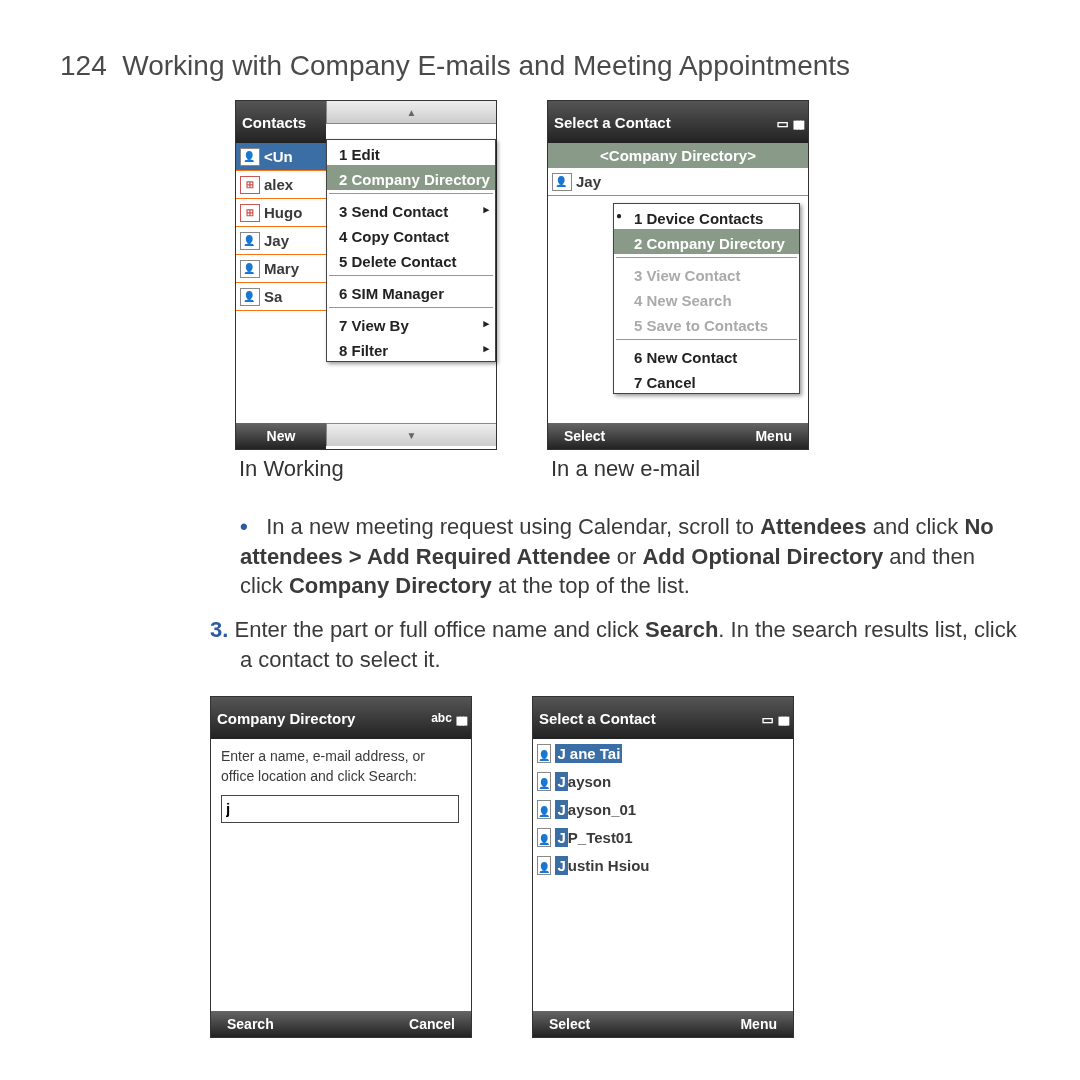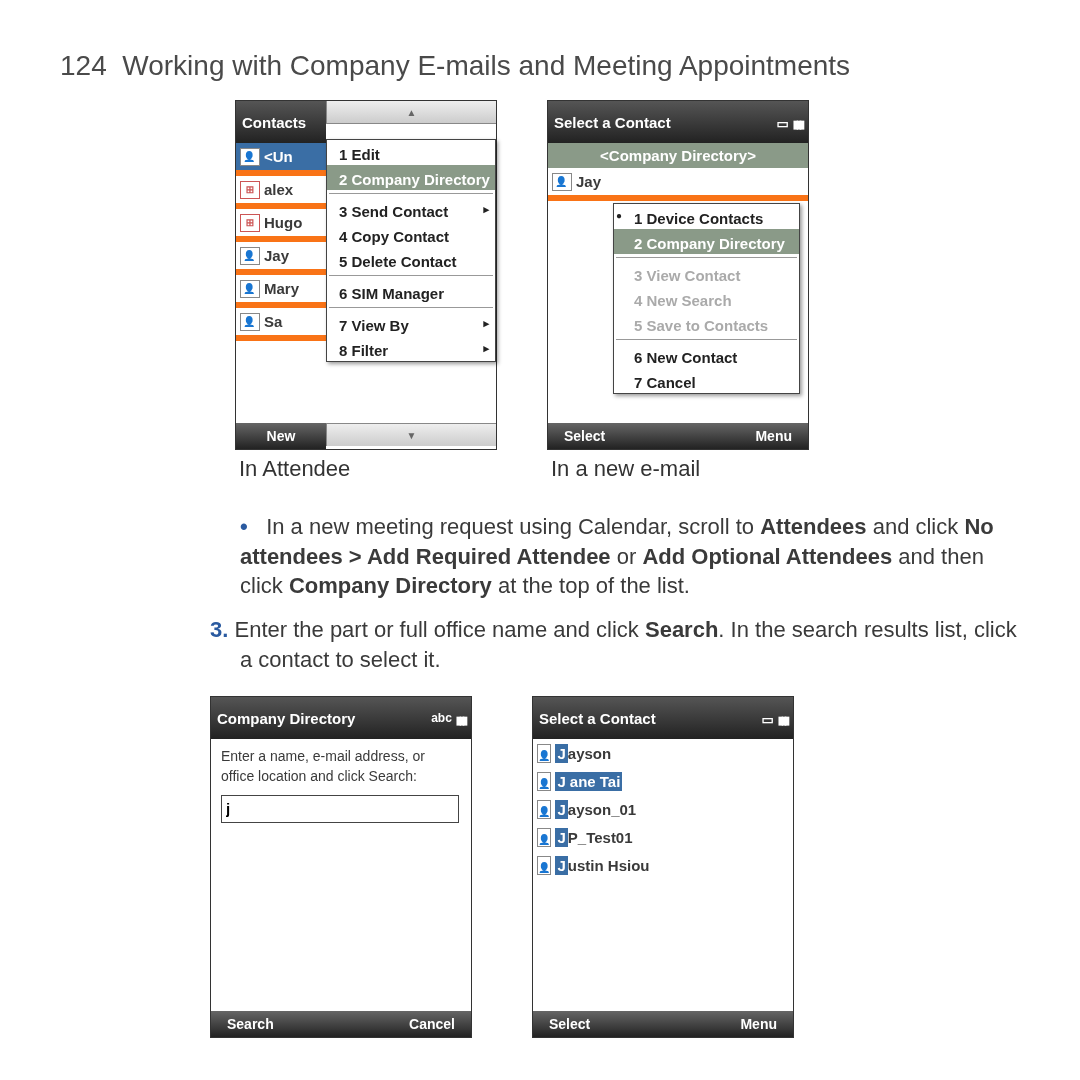--- a/index.html
+++ b/index.html
@@ -61,21 +61,21 @@
   .phone-body {
     position: relative;
     background: #fff;
   }
   .contact-row {
     display: flex;
     align-items: center;
     height: 27px;
     padding: 0 4px;
     gap: 4px;
-    border-bottom: 6px solid #f97316;
+    border-bottom: 1px solid #f97316;
   }
   .contact-row.sel {
     background: #3a6ea5;
     color: #fff;
   }
   .contact-row .picon {
     width: 18px; height: 16px;
     display: inline-flex; align-items:center; justify-content:center;
   }
   .picon-a { background:#fff; border:1px solid #888; }
@@ -268,21 +268,21 @@
           <div style="flex:0 0 90px;">
             <div class="phone-softkeys" style="justify-content:center;">
               <span>New</span>
             </div>
           </div>
           <div style="flex:1;">
             <div class="uparrow-bar" style="border-top:1px solid #888;border-bottom:0;"><span class="dn-arrow"></span></div>
           </div>
         </div>
       </div>
-      <div class="caption">In Attendee</div>
+      <div class="caption">In Working</div>
     </div>
 
     <div>
       <div class="phone phone-top">
         <div class="phone-titlebar">
           <span class="title">Select a Contact</span>
           <span class="status-icons">
             <span class="batt-icon"></span>
             <span class="signal-icon"></span>
           </span>
@@ -309,21 +309,21 @@
           <span>Select</span>
           <span>Menu</span>
         </div>
       </div>
       <div class="caption">In a new e-mail</div>
     </div>
   </div>
 
   <div class="bullet-block">
     <span class="dot">•</span><span class="txt">
-      <span>In a new meeting request using Calendar, scroll to </span><b>Attendees</b><span> and click </span><b>No attendees &gt; Add Required Attendee</b><span> or </span><b>Add Optional Attendees</b><span> and then click </span><b>Company Directory</b><span> at the top of the list.</span>
+      <span>In a new meeting request using Calendar, scroll to </span><b>Attendees</b><span> and click </span><b>No attendees &gt; Add Required Attendee</b><span> or </span><b>Add Optional Directory</b><span> and then click </span><b>Company Directory</b><span> at the top of the list.</span>
     </span>
   </div>
 
   <div class="numitem">
     <span class="num">3.</span>&nbsp;<span>Enter the part or full office name and click </span><b>Search</b><span>. In the search results list, click a contact to select it.</span>
   </div>
 
   <div class="screenshot-row" style="margin-top:22px; margin-left:150px; gap:60px;">
 
     <div class="phone phone-bottom">
@@ -348,27 +348,27 @@
 
     <div class="phone phone-bottom">
       <div class="phone-titlebar">
         <span class="title">Select a Contact</span>
         <span class="status-icons">
           <span class="batt-icon"></span>
           <span class="signal-icon"></span>
         </span>
       </div>
       <div class="phone-body" id="results-body">
+          <div class="result-row sel">
+            <span class="picon picon-a"></span>
+            <span><span class="rlabel">J</span><span class="rlabel">ane Tai</span></span>
+          </div>
           <div class="result-row">
             <span class="picon picon-a"></span>
             <span><span class="rletter">J</span><span>ayson</span></span>
-          </div>
-          <div class="result-row sel">
-            <span class="picon picon-a"></span>
-            <span><span class="rlabel">J</span><span class="rlabel">ane Tai</span></span>
           </div>
           <div class="result-row">
             <span class="picon picon-a"></span>
             <span><span class="rletter">J</span><span>ayson_01</span></span>
           </div>
           <div class="result-row">
             <span class="picon picon-a"></span>
             <span><span class="rletter">J</span><span>P_Test01</span></span>
           </div>
           <div class="result-row">

